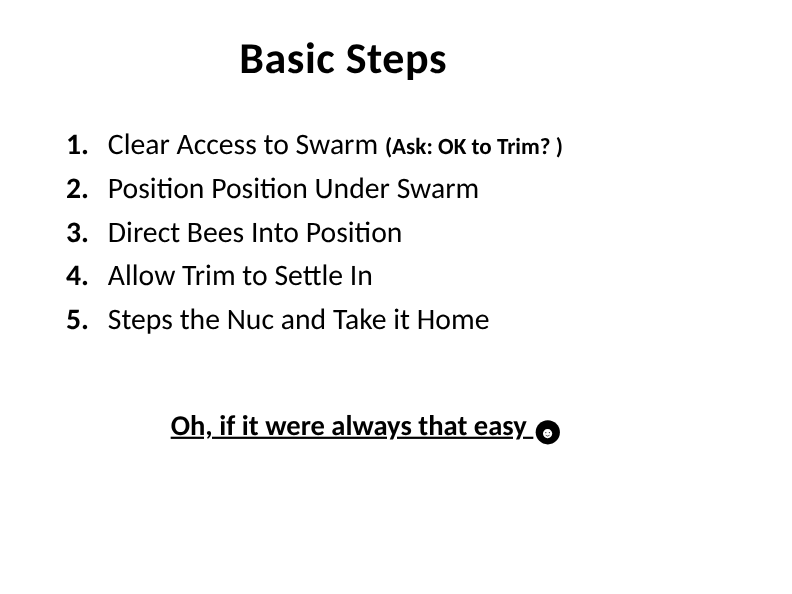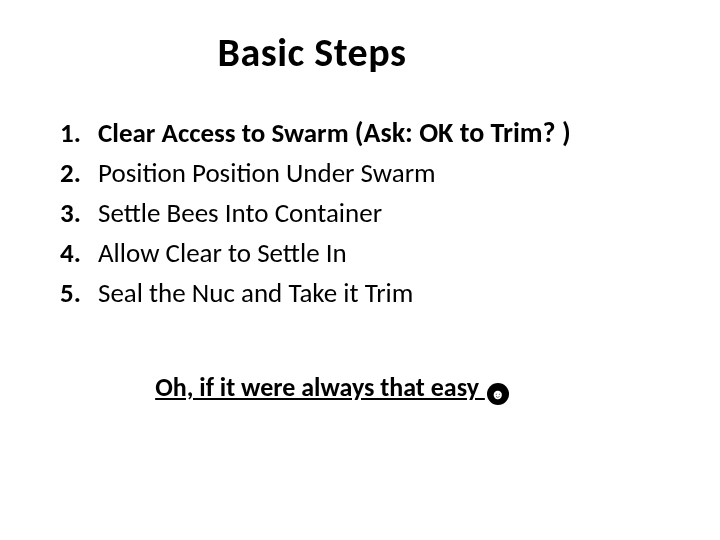--- a/index.html
+++ b/index.html
@@ -29,22 +29,22 @@
       margin-bottom: 2px;
     }
     .num {
       font-weight: 700;
       min-width: 38px;
       text-align: left;
     }
     .content {
       flex: 1;
     }
-    .bold { font-weight: 700; }
-    .paren { font-weight: 700; font-size: 28px; }
+    .bold { font-weight: 400; }
+    .paren { font-weight: 700; font-size: 21px; }
     .footer {
       margin-top: 60px;
       text-align: center;
       font-size: 26px;
       font-weight: 700;
       padding-left: 40px;
       text-decoration: underline;
     }
     .emoji {
       display: inline-block;
@@ -74,28 +74,28 @@
       <span class="content">
         <span class="bold">Clear Access to Swarm </span><span class="paren">(Ask: OK to Trim? )</span>
       </span>
     </li>
     <li>
       <span class="num">2.</span>
       <span class="content">Position Position Under Swarm</span>
     </li>
     <li>
       <span class="num">3.</span>
-      <span class="content">Settle Bees Into Container</span>
+      <span class="content">Direct Bees Into Position</span>
     </li>
     <li>
       <span class="num">4.</span>
-      <span class="content">Allow Clear to Settle In</span>
+      <span class="content">Allow Trim to Settle In</span>
     </li>
     <li>
       <span class="num">5.</span>
-      <span class="content">Seal the Nuc and Take it Trim</span>
+      <span class="content">Steps the Nuc and Take it Home</span>
     </li>
   </ol>
 
   <div class="footer">
     <span>Oh, if it were always that easy </span><span class="emoji">☻</span>
   </div>
 </div>
 
 </body></html>

